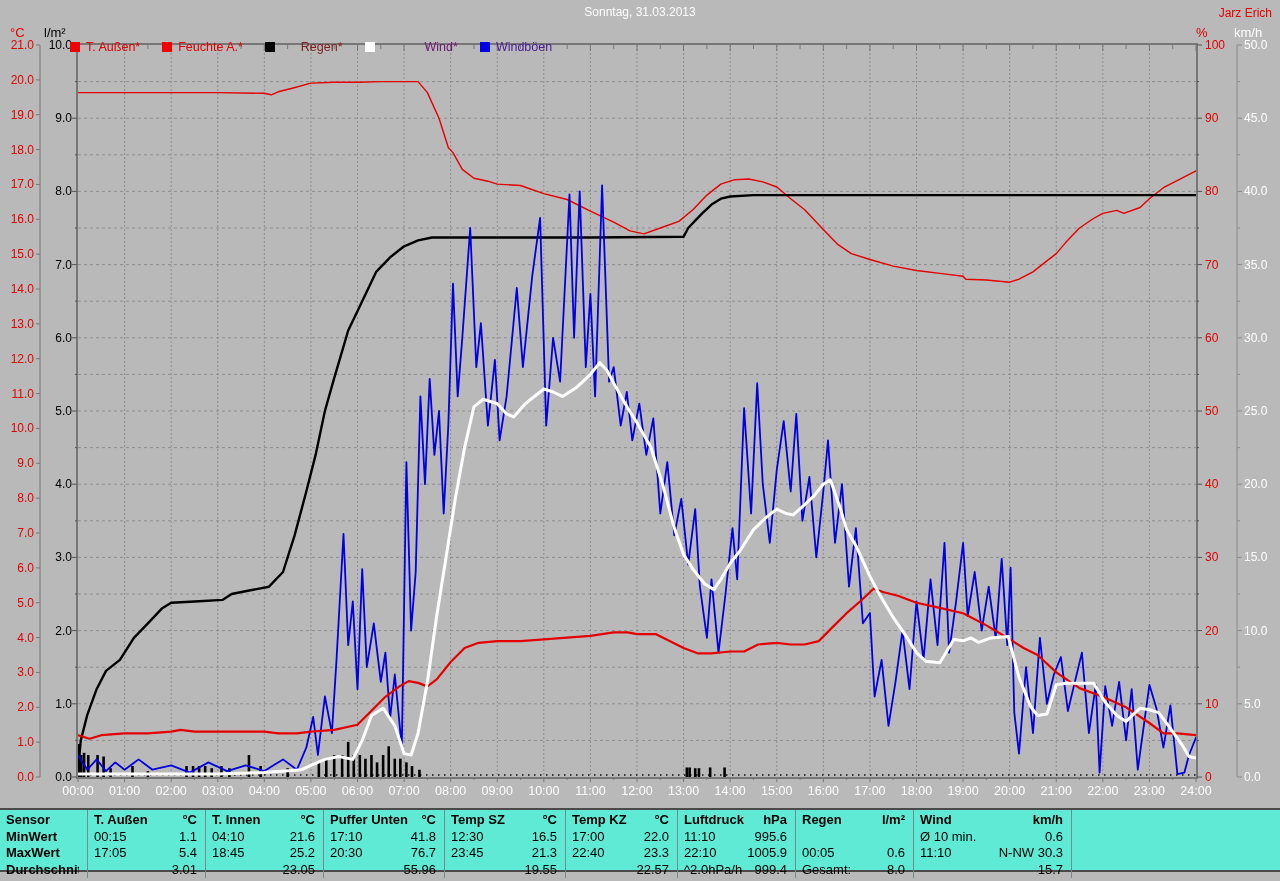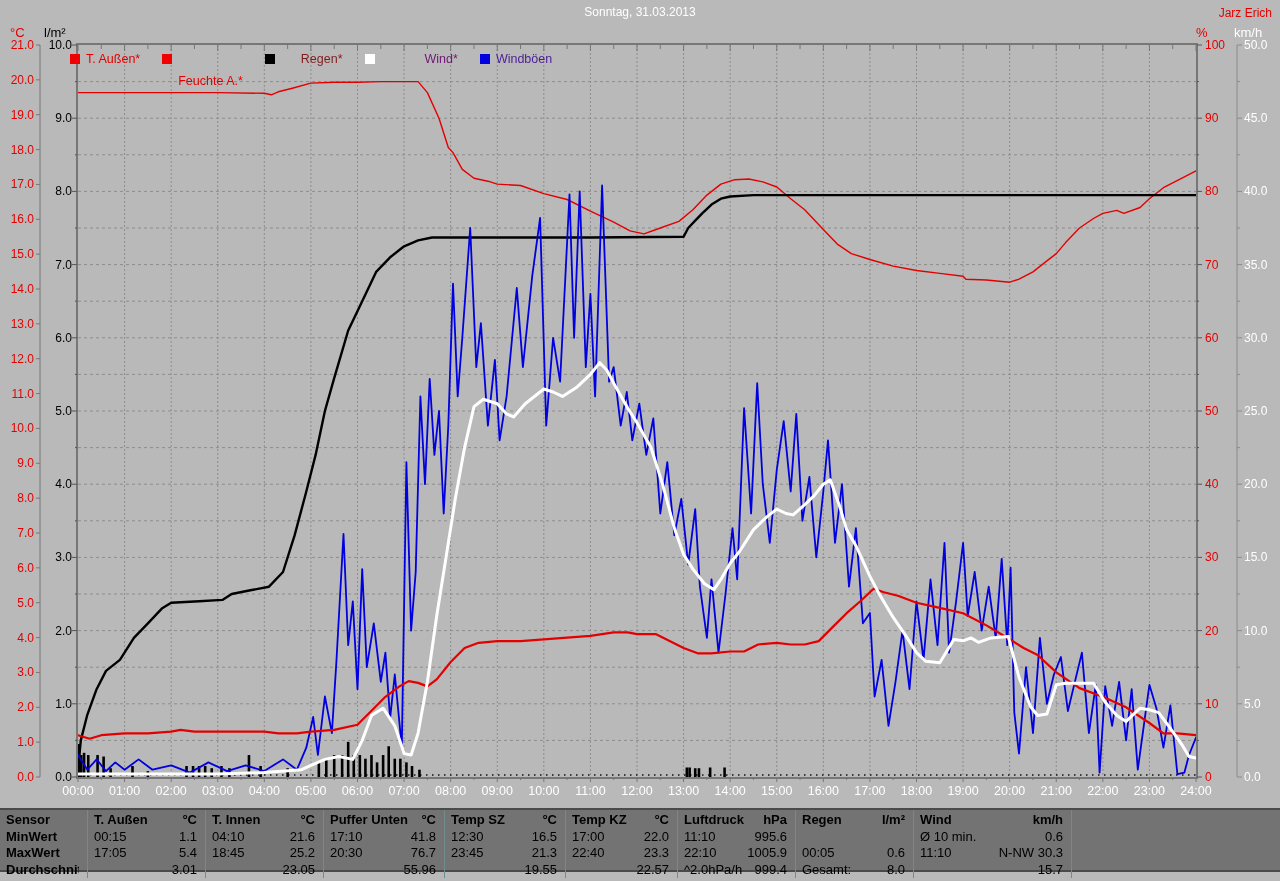--- a/index.html
+++ b/index.html
@@ -6,26 +6,26 @@
     font-family:"Liberation Sans",sans-serif;}
   #stage{position:relative;width:1280px;height:881px;background:#b9b9b9;}
   #chart-svg{position:absolute;left:0;top:0;}
   .overlay{position:absolute;font-family:"Liberation Sans",sans-serif;white-space:nowrap;}
   #page-title{left:0;right:0;top:5px;text-align:center;color:#ffffff;font-size:12px;}
   #watermark{right:8px;top:6px;color:#e40000;font-size:12px;}
   #unit-temp{left:10px;top:25px;color:#e40000;font-size:13px;}
   #unit-rain{left:44px;top:25px;color:#000;font-size:13px;}
   #unit-hum{left:1196px;top:25px;color:#e40000;font-size:13px;}
   #unit-wind{left:1234px;top:25px;color:#ffffff;font-size:13px;}
-  #legend{left:70px;top:29px;display:flex;align-items:center;gap:22px;font-size:12.5px;}
+  #legend{left:70px;top:40px;display:flex;align-items:center;gap:22px;font-size:12.5px;}
   .legend-item{display:flex;align-items:center;gap:6px;}
   .legend-swatch{width:10px;height:10px;display:inline-block;}
   
   #stat-table{position:absolute;left:0;top:808px;width:1280px;height:64px;box-sizing:border-box;
-    background:#737373;border-top:2px solid #4a4a4a;border-bottom:2px solid #4a4a4a;
+    background:#5eead4;border-top:2px solid #4a4a4a;border-bottom:2px solid #4a4a4a;
     display:grid;grid-template-columns:88px 118px 118px 121px 121px 112px 118px 118px 158px 1fr;
     font-size:13px;color:#000;}
   .tcol{box-sizing:border-box;border-right:1px solid #6f8d8d;padding-top:2px;}
   .tcol:last-child{border-right:none;}
   .tcell{height:16.5px;line-height:16px;display:flex;justify-content:space-between;
     padding:0 8px 0 6px;}
   .tcell .lft{overflow:hidden;}
   .thead{font-weight:bold;}
   .rowlbl{font-weight:bold;}
 </style>
@@ -398,21 +398,21 @@
   <div class="overlay" id="unit-rain">l/m²</div>
   <div class="overlay" id="unit-hum">%</div>
   <div class="overlay" id="unit-wind">km/h</div>
   <div class="overlay" id="legend">
       <span class="legend-item">
         <span class="legend-swatch" style="background: rgb(240, 0, 0);"></span>
         <span style="color: rgb(228, 0, 0);">T. Außen*</span>
       </span>
       <span class="legend-item">
         <span class="legend-swatch" style="background: rgb(240, 0, 0);"></span>
-        <span style="color: rgb(228, 0, 0); margin-top: 45px;">Feuchte A.*</span>
+        <span style="color: rgb(228, 0, 0);">Feuchte A.*</span>
       </span>
       <span class="legend-item">
         <span class="legend-swatch" style="background: rgb(0, 0, 0);"></span>
         <span style="color: #7f1d1d; margin-left: 20px;">Regen*</span>
       </span>
       <span class="legend-item">
         <span class="legend-swatch" style="background: rgb(255, 255, 255);"></span>
         <span style="color: #701a75; margin-left: 44px;">Wind*</span>
       </span>
       <span class="legend-item">

